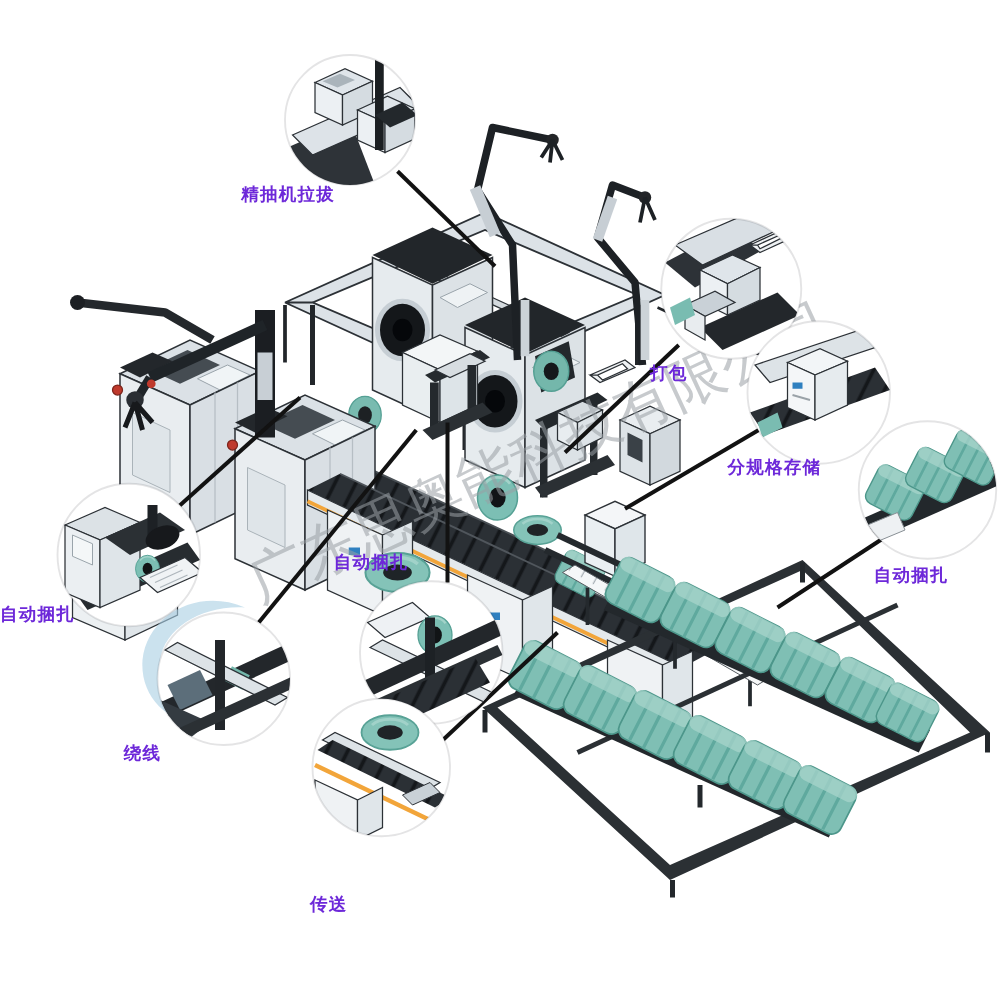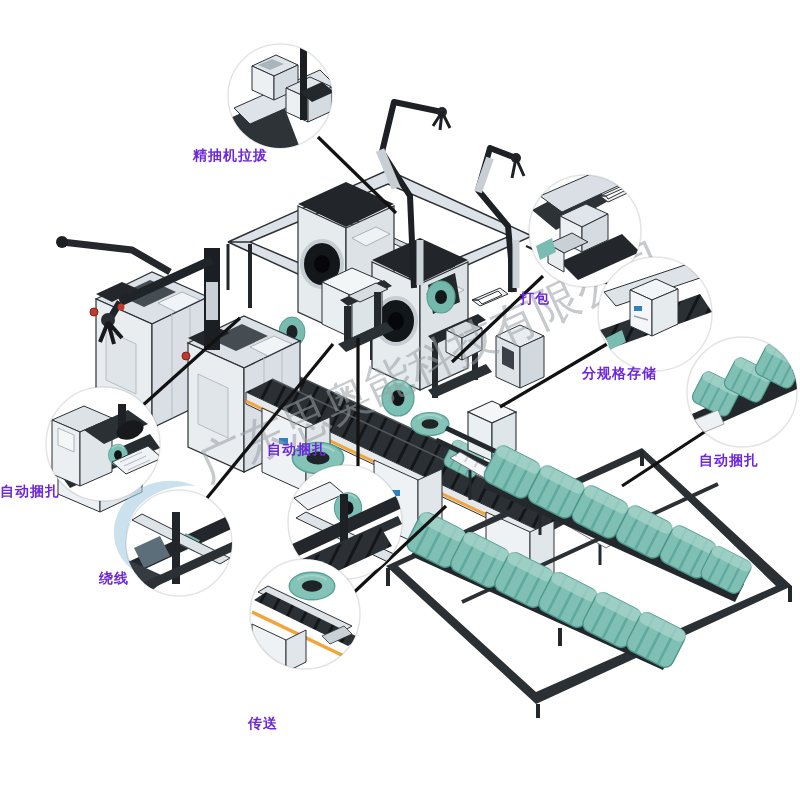--- a/index.html
+++ b/index.html
@@ -422,16 +422,16 @@
     </g>
     <circle cx="305" cy="614" r="55" fill="none" stroke="rgba(30,34,38,0.12)" stroke-width="1.5"></circle>
   </g>
 </svg>
 
 <div class="callout-label" style="left:193px;top:148px">精抽机拉拔</div>
 <div class="callout-label" style="left:520px;top:291px">打包</div>
 <div class="callout-label" style="left:582px;top:366px">分规格存储</div>
 <div class="callout-label" style="left:699px;top:453px">自动捆扎</div>
 <div class="callout-label" style="left:0px;top:484px">自动捆扎</div>
-<div class="callout-label" style="left:99px;top:571px">绕线</div>
+<div class="callout-label" style="left:99px;top:595px">绕线</div>
 <div class="callout-label" style="left:267px;top:442px">自动捆扎</div>
 <div class="callout-label" style="left:248px;top:716px">传送</div>
 </div>
 
 </body></html>

